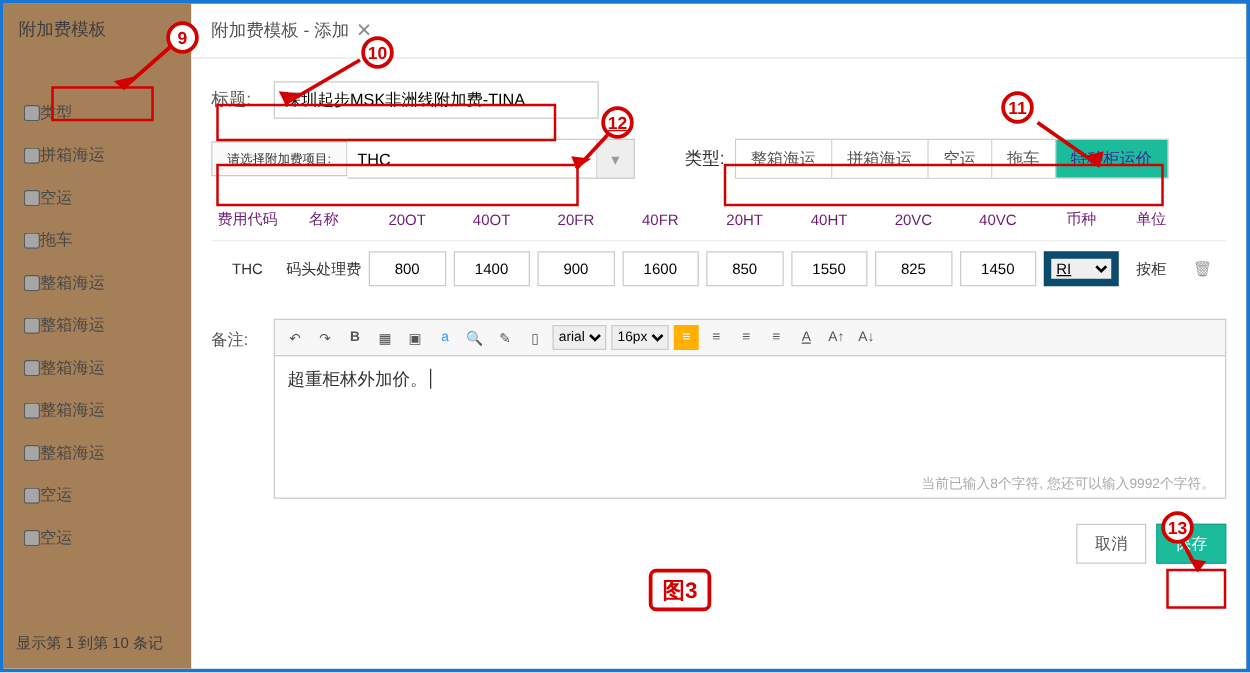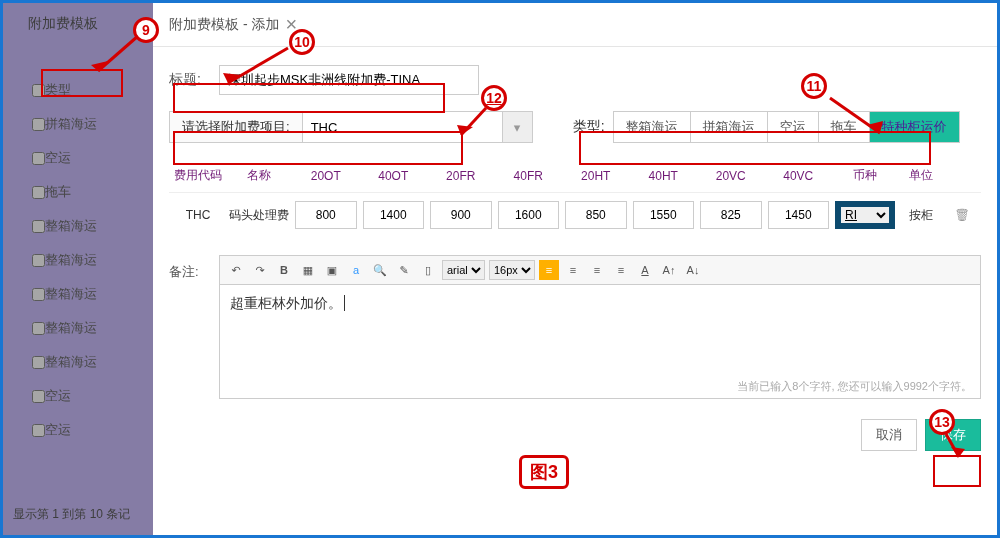--- a/index.html
+++ b/index.html
@@ -1,20 +1,20 @@
 <!DOCTYPE html>
 <html><head>
 <meta charset="utf-8">
 <style>
 * { box-sizing: border-box; margin: 0; padding: 0; }
 body { font-family: "Microsoft YaHei", Arial, sans-serif; font-size: 13px; color: #333; background: #fff; }
 .app { border: 3px solid #1976d2; width: 1000px; height: 538px; position: relative; overflow: hidden; }
 
 
-.sidebar { position: absolute; left: 0; top: 0; width: 150px; height: 100%; background: #c4b5fd; opacity: 0.85; padding: 12px 25px; color: #555; }
+.sidebar { position: absolute; left: 0; top: 0; width: 150px; height: 100%; background: #fdba74; opacity: 0.85; padding: 12px 12px; color: #555; }
 .sidebar-title { font-size: 14px; margin-bottom: 40px; color: #444; }
 .sidebar-btns { display: flex; gap: 4px; margin-bottom: 20px; }
 .sidebar-btns button { padding: 4px 10px; font-size: 12px; background: #f5f5f5; border: 1px solid #ccc; cursor: pointer; }
 .sidebar-list { list-style: none; }
 .sidebar-list li { display: flex; align-items: center; gap: 0; padding: 8px 4px; font-size: 13px; color: #555; }
 .sidebar-list input[type=checkbox] { width: 13px; height: 13px; }
 .sidebar-footer { position: absolute; bottom: 12px; left: 10px; font-size: 12px; color: #444; }
 
 
 .overlay { position: absolute; left: 0; top: 0; width: 100%; height: 100%; background: rgba(0,0,0,0.35); }
@@ -24,21 +24,21 @@
 .modal-header { padding: 10px 16px; border-bottom: 1px solid #e5e5e5; display: flex; align-items: center; }
 .modal-header .title { font-size: 14px; color: #555; }
 .modal-header .close { font-size: 20px; cursor: pointer; color: #888; padding: 0 6px; }
 .modal-body { padding: 18px 16px 10px 16px; }
 
 .row { display: flex; align-items: center; gap: 10px; margin-bottom: 16px; }
 .label { font-size: 14px; color: #555; min-width: 40px; }
 .title-input { flex: 0 0 260px; height: 30px; border: 1px solid #ccc; padding: 0 8px; font-size: 13px; }
 
 .select-wrap { display: flex; align-items: center; }
-.select-label { padding: 6px 12px; border: 1px solid #ccc; background: #fafafa; font-size: 13px; }
+.select-label { padding: 6px 12px; border: 1px solid #ccc; background: #fafafa; font-size: 10px; }
 .select-field { width: 200px; height: 32px; border: 1px solid #ccc; border-left: none; padding: 0 8px; font-size: 13px; background: #fff; }
 .select-caret { width: 30px; height: 32px; border: 1px solid #ccc; border-left: none; background: #eee; display: flex; align-items: center; justify-content: center; color: #999; cursor: pointer; }
 
 .type-group { display: flex; align-items: center; margin-left: 30px; }
 .type-label { font-size: 14px; margin-right: 8px; }
 .type-btns { display: flex; border: 1px solid #ccc; }
 .type-btns button { padding: 6px 12px; font-size: 13px; background: #fff; border: none; border-right: 1px solid #ccc; cursor: pointer; color: #555; }
 .type-btns button:last-child { border-right: none; }
 .type-btns button.active { background: #1abc9c; color: #4c1d95; }
 

